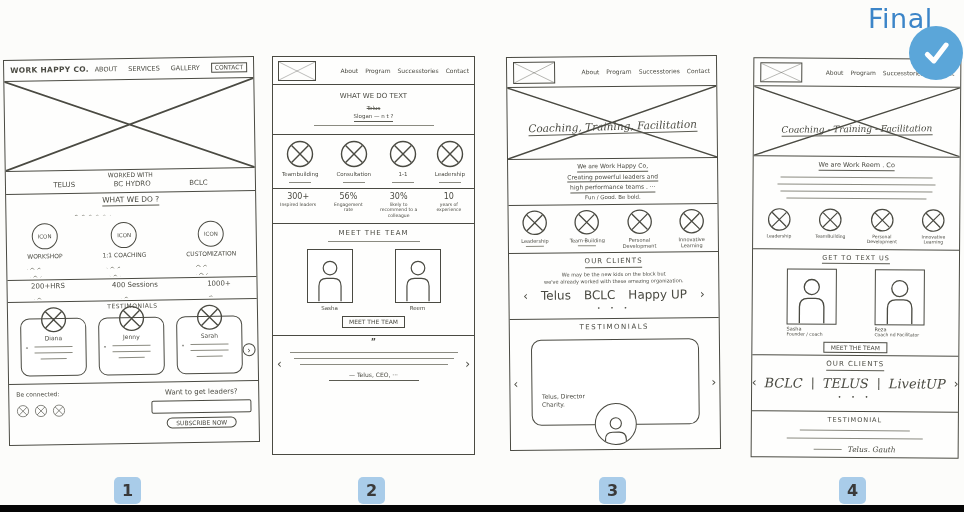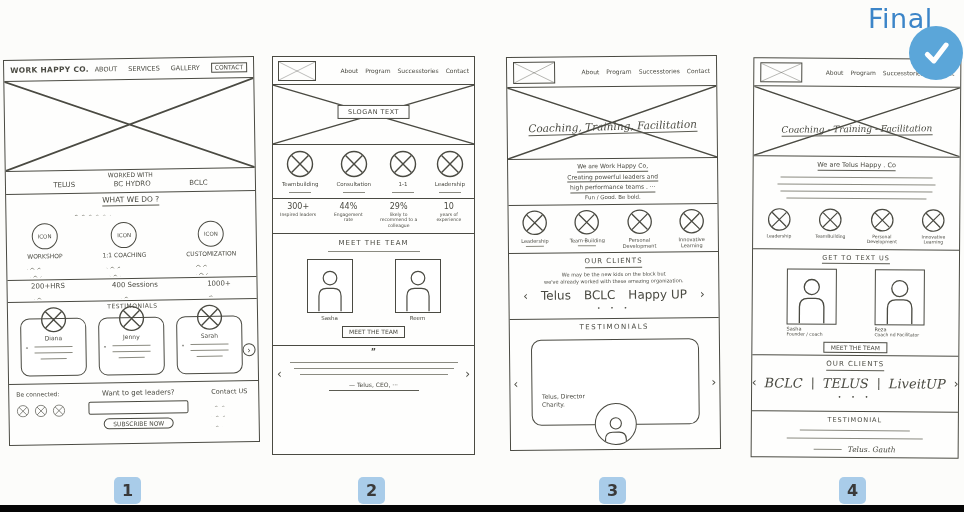--- a/index.html
+++ b/index.html
@@ -187,53 +187,46 @@
             <circle cx="15" cy="15" r="13"></circle>
             <path d="M6 6 L24 24 M24 6 L6 24"></path>
           </svg>
       </span>
     </div>
     <div class="col">
       <span class="t7">Want to get leaders?</span>
       <div style="width:100px;height:13px;border:1.1px solid var(--ink);border-radius:2px;margin-top:3px;background:#fff;"></div>
       <span class="pill t6" style="margin-top:4px;">SUBSCRIBE NOW</span>
     </div>
-    <div class="col" style="align-items:flex-start;">
-      <span class="t65">Contact US</span>
-      <span class="squig" style="width:40px;margin-top:3px;">&nbsp;&nbsp;&nbsp;&nbsp;&nbsp;&nbsp;</span>
-      <span class="squig" style="width:40px;margin-top:2px;">&nbsp;&nbsp;&nbsp;&nbsp;&nbsp;&nbsp;</span>
-      <span class="squig" style="width:32px;margin-top:2px;">&nbsp;&nbsp;&nbsp;&nbsp;&nbsp;</span>
-    </div>
   </div>
 </div>
 
 <div class="wf" id="wf2" style="left:272px;top:56px;width:203px;height:399px;">
 
   <div class="sec bb row" style="height:28px;align-items:center;justify-content:space-between;padding:0 5px;">
     <span style="width:38px;height:20px;display:block;border:1.2px solid var(--ink);">
       <svg class="xsvg" viewBox="0 0 100 60" preserveAspectRatio="none">
           <path d="M0 0 L100 60 M100 0 L0 60"></path>
         </svg>
     </span>
     <span class="row t6" style="gap:7px;">
       <span>About</span>
       <span>Program</span>
       <span>Successtories</span>
       <span>Contact</span>
     </span>
   </div>
 
-  <div class="sec bb" style="height:60px;">
-    <svg class="xsvg" viewBox="0 0 100 60" preserveAspectRatio="none">
-        <path d="M0 0 L100 60 M100 0 L0 60"></path>
-      </svg>
-    <span class="t65" style="position:absolute;left:50%;top:45%;transform:translate(-50%,-50%);
-          border:1px solid var(--ink);background:#fff;padding:2px 10px;letter-spacing:0.5px;">SLOGAN TEXT</span>
-  </div>
-
+
+  <div class="sec bb col" style="height:50px;padding-top:7px;">
+    <div class="t7">WHAT WE DO TEXT</div>
+    <div class="t55" style="margin-top:4px;text-decoration:line-through;color:var(--ink2);">Telus</div>
+    <div class="t55 u" style="margin-top:2px;">Slogan — n t ?</div>
+    <div class="hline" style="width:120px;margin-top:3px;"></div>
+  </div>
 
   <div class="sec bb row" style="height:54px;justify-content:space-around;padding-top:5px;">
     <div class="col">
       <svg class="cx" width="28" height="28" viewBox="0 0 30 30">
           <circle cx="15" cy="15" r="13.4"></circle>
           <path d="M6 6 L24 24 M24 6 L6 24"></path>
         </svg>
       <div class="t55" style="margin-top:3px;">Teambuilding</div>
       <div class="hline" style="width:22px;margin-top:4px;"></div>
     </div>
@@ -262,25 +255,25 @@
       <div class="hline" style="width:22px;margin-top:4px;"></div>
     </div>
   </div>
 
   <div class="sec bb row" style="height:35px;padding-top:3px;">
     <div class="col" style="width:25%;">
       <span class="t8">300+</span>
       <span class="t45" style="text-align:center;width:38px;">Inspired leaders</span>
     </div>
     <div class="col" style="width:25%;">
-      <span class="t8">44%</span>
+      <span class="t8">56%</span>
       <span class="t45" style="text-align:center;width:38px;">Engagement rate</span>
     </div>
     <div class="col" style="width:25%;">
-      <span class="t8">29%</span>
+      <span class="t8">30%</span>
       <span class="t45" style="text-align:center;width:38px;">likely to recommend to a colleague</span>
     </div>
     <div class="col" style="width:25%;">
       <span class="t8">10</span>
       <span class="t45" style="text-align:center;width:38px;">years of experience</span>
     </div>
   </div>
 
   <div class="sec bb col" style="height:112px;padding-top:5px;">
     <div class="t7" style="letter-spacing:1px;">MEET THE TEAM</div>
@@ -435,21 +428,21 @@
 
   <div class="sec bb" style="height:70px;">
     <svg class="xsvg" viewBox="0 0 100 60" preserveAspectRatio="none">
         <path d="M0 0 L100 60 M100 0 L0 60"></path>
       </svg>
     <span class="script u" style="position:absolute;left:50%;top:62%;transform:translate(-50%,-50%) rotate(-1deg);
           font-size:9px;white-space:nowrap;">Coaching - Training - Facilitation</span>
   </div>
 
   <div class="sec col" style="height:48px;padding-top:4px;">
-    <div class="t65 u">We are Telus Happy . Co</div>
+    <div class="t65 u">We are Work Reem . Co</div>
     <div class="hline" style="width:152px;margin-top:6px;"></div>
     <div class="hline" style="width:158px;margin-top:6px;"></div>
     <div class="hline" style="width:152px;margin-top:6px;"></div>
     <div class="hline" style="width:140px;margin-top:6px;"></div>
   </div>
 
   <div class="sec row" style="height:44px;justify-content:space-around;padding-top:3px;">
     <div class="col" style="width:25%;">
       <svg class="cx" width="24" height="24" viewBox="0 0 30 30">
           <circle cx="15" cy="15" r="13.4"></circle>

